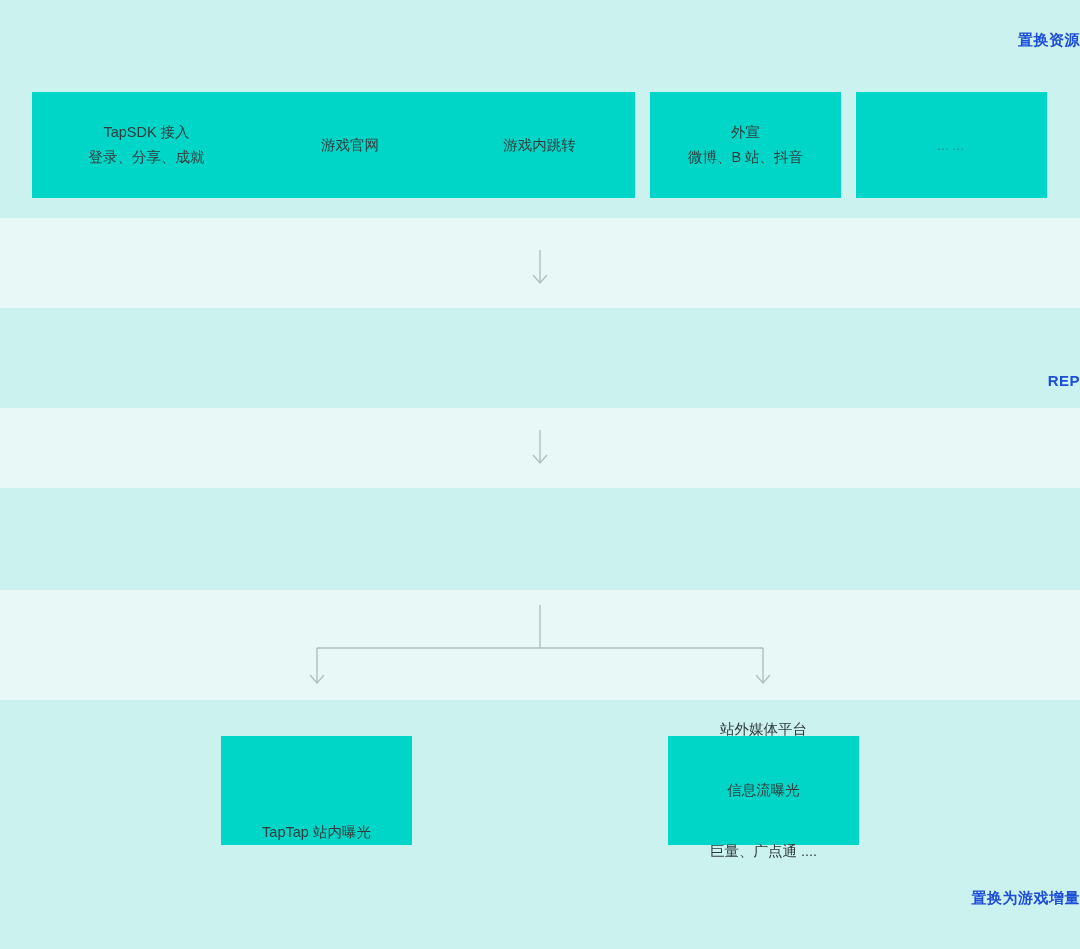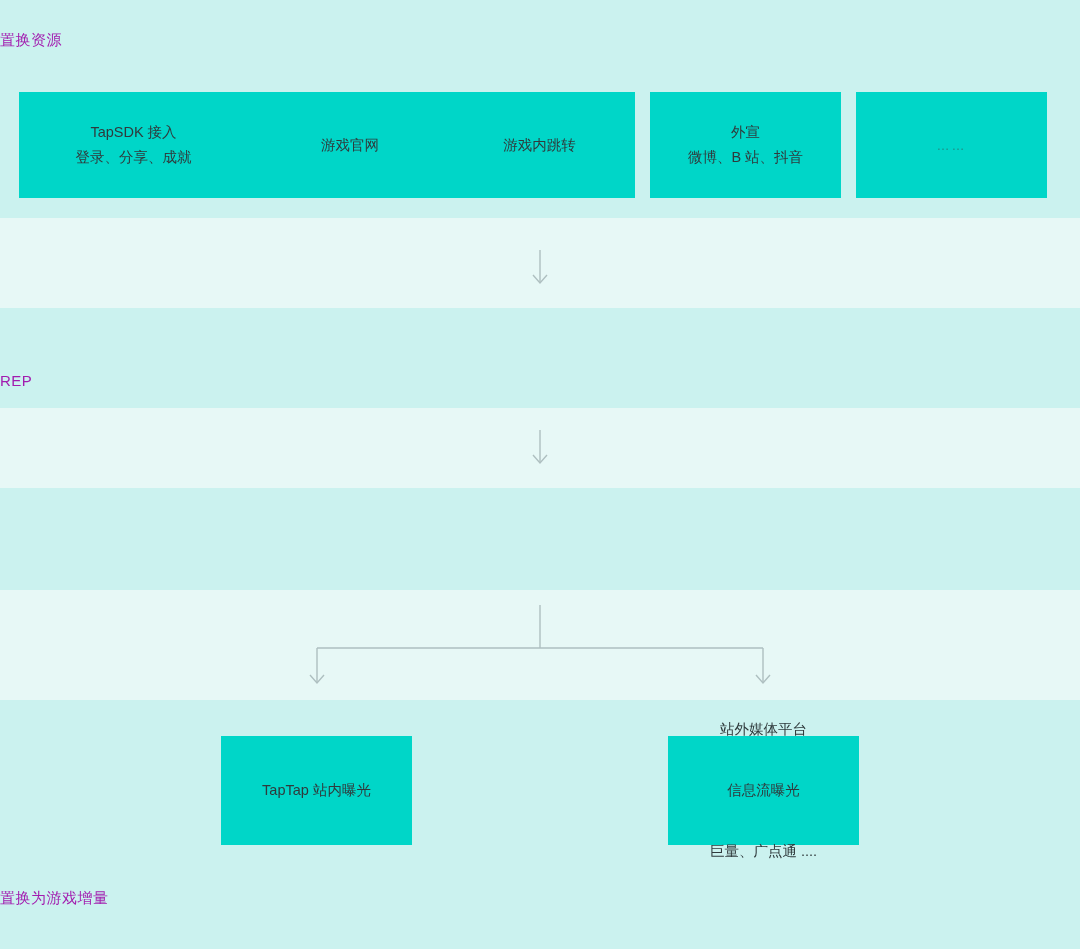--- a/index.html
+++ b/index.html
@@ -23,24 +23,24 @@
     left: 0;
     width: 1080px;
   }
   .band-dark { background: #cbf2ef; }
   .band-light { background: #e7f8f6; }
 
   .section-title {
     position: absolute;
     left: 0;
     width: 1080px;
-    text-align: left;
+    text-align: right;
     font-size: 15px;
-    font-weight: normal;
-    color: #a21caf;
+    font-weight: bold;
+    color: #1d4ed8;
     letter-spacing: 0.5px;
     white-space: nowrap;
   }
 
   .node-box {
     position: absolute;
     background: #00d6c8;
     display: flex;
     flex-direction: column;
     align-items: center;
@@ -78,21 +78,21 @@
   <div class="band band-dark" style="top:0px;   height:218px;"></div>
   <div class="band band-light" style="top:218px; height:90px;"></div>
   <div class="band band-dark" style="top:308px; height:100px;"></div>
   <div class="band band-light" style="top:408px; height:80px;"></div>
   <div class="band band-dark" style="top:488px; height:102px;"></div>
   <div class="band band-light" style="top:590px; height:110px;"></div>
   <div class="band band-dark" style="top:700px; height:249px;"></div>
 
   <div class="section-title" style="top:31px;">置换资源</div>
 
-  <div class="node-box" style="left:19px; top:92px; width:229px; height:106px;">
+  <div class="node-box" style="left:32px; top:92px; width:229px; height:106px;">
     <div class="node-line">TapSDK 接入</div>
     <div class="node-line">登录、分享、成就</div>
   </div>
 
   <div class="node-box" style="left:238px; top:92px; width:224px; height:106px;">
     <div class="node-line">游戏官网</div>
   </div>
 
   <div class="node-box" style="left:650px; top:92px; width:191px; height:106px;">
     <div class="node-line">外宣</div>
@@ -122,21 +122,21 @@
 
   <svg class="arrow-svg" style="left:300px; top:605px; width:480px; height:90px;" viewBox="0 0 480 90">
     <line x1="240" y1="0" x2="240" y2="43"></line>
     <line x1="17" y1="43" x2="463" y2="43"></line>
     <line x1="17" y1="43" x2="17" y2="78"></line>
     <line x1="463" y1="43" x2="463" y2="78"></line>
     <polyline points="10,70 17,78 24,70"></polyline>
     <polyline points="456,70 463,78 470,70"></polyline>
   </svg>
 
-  <div class="node-box" style="left:221px; top:736px; width:191px; height:109px;">
+  <div class="node-box" style="left:221px; top:736px; width:191px; height:109px;justify-content:flex-end;">
     <div class="node-line">TapTap 站内曝光</div>
   </div>
 
   <div class="node-box" style="left:668px; top:736px; width:191px; height:109px;gap:36px;">
     <div class="node-line">站外媒体平台</div>
     <div class="node-line">信息流曝光</div>
     <div class="node-line">巨量、广点通 ....</div>
   </div>
 
   <div class="section-title" style="top:889px;">置换为游戏增量</div>

